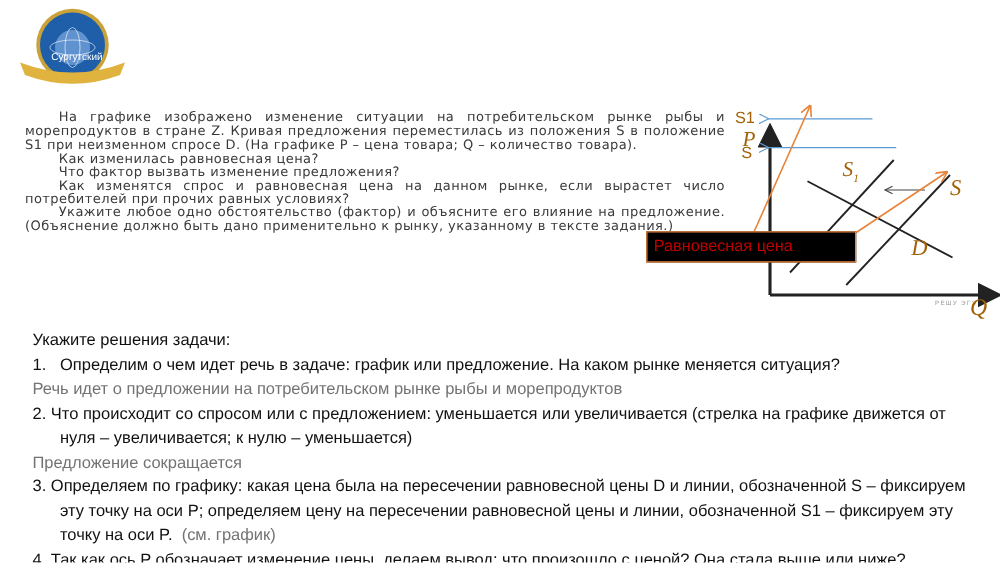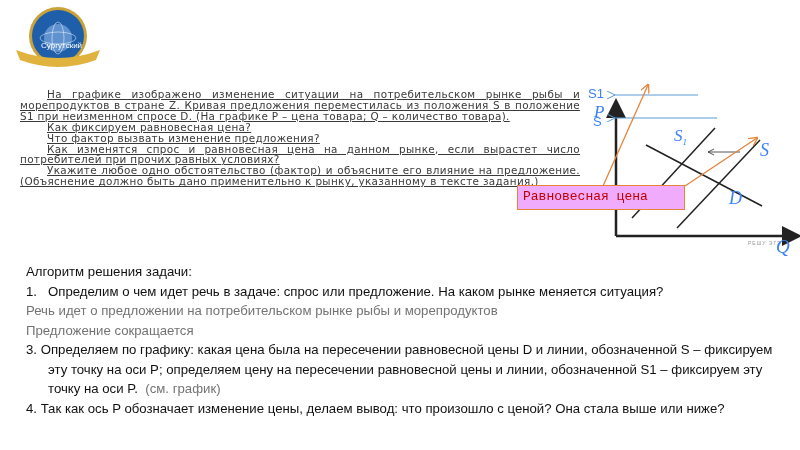--- a/index.html
+++ b/index.html
@@ -7,27 +7,27 @@
       width: 800px; height: 450px; position: relative; overflow: hidden;
       background: #ffffff; font-family: "DejaVu Sans", sans-serif; color: #222;
     }
     .logo { position: absolute; left: 8px; top: 4px; width: 100px; height: 70px; }
     .task {
       position: absolute; left: 20px; top: 89px; width: 560px;
       font-family: "DejaVu Sans", sans-serif; font-size: 10.4px; line-height: 10.9px;
       color: #3a3a3a; letter-spacing: 0.35px; text-align: justify;
     }
     .task p { margin: 0; }
-    .task .ind { text-indent: 27px; text-decoration: underline; }
+    .task .ind { text-indent: 27px; }
     .graph { position: absolute; left: 580px; top: 78px; width: 220px; height: 180px; }
-    .lbl { position: absolute; font-family: "Liberation Sans", sans-serif; font-size: 12px; color: #3b82f6; }
+    .lbl { position: absolute; font-family: "Liberation Sans", sans-serif; font-size: 12px; color: #a16207; }
     .callout {
       position: absolute; left: 517px; top: 185px; width: 168px; height: 25px;
-      border: 1.5px solid #e8833a; background: #f0abfc; box-sizing: border-box;
-      color: #c00000; font-family: Liberation Mono, monospace; font-size: 13px;
+      border: 1.5px solid #e8833a; background: #000000; box-sizing: border-box;
+      color: #c00000; font-family: Liberation Sans, sans-serif; font-size: 13px;
       line-height: 22px; padding-left: 5px;
     }
     .algo {
       position: absolute; left: 26px; top: 262px; width: 760px;
       font-family: "Liberation Sans", sans-serif; font-size: 13.2px; line-height: 19.5px; color: #111;
     }
     .algo p { margin: 0; }
     .red { color: #737373; }
     .hang { padding-left: 22px; text-indent: -22px; }
     .hang2 { padding-left: 22px; text-indent: -22px; }
@@ -42,21 +42,21 @@
     <circle cx="50" cy="34" r="14" fill="#6f9fd8" opacity="0.8"></circle>
     <ellipse cx="50" cy="34" rx="18" ry="6" fill="none" stroke="#fff" stroke-width="0.7" opacity="0.7"></ellipse>
     <ellipse cx="50" cy="34" rx="6" ry="16" fill="none" stroke="#fff" stroke-width="0.7" opacity="0.7"></ellipse>
     <path d="M8 46 Q50 62 92 46 L88 56 Q50 70 12 56 Z" fill="#e0b23e"></path>
   </svg>
   <span style="position:absolute;left:33px;top:37px;font-size:8px;color:#fff;font-family:'Liberation Sans',sans-serif;">Сургутский</span>
 </div>
 
 <div class="task">
   <p class="ind">На графике изображено изменение ситуации на потребительском рынке рыбы и морепродуктов в стране Z. Кривая предложения переместилась из положения S в положение S1 при неизменном спросе D. (На графике P – цена товара; Q – количество товара).</p>
-  <p class="ind">Как фиксируем равновесная цена?</p>
+  <p class="ind">Как изменилась равновесная цена?</p>
   <p class="ind">Что фактор вызвать изменение предложения?</p>
   <p class="ind">Как изменятся спрос и равновесная цена на данном рынке, если вырастет число потребителей при прочих равных условиях?</p>
   <p class="ind">Укажите любое одно обстоятельство (фактор) и объясните его влияние на предложение. (Объяснение должно быть дано применительно к рынку, указанному в тексте задания.)</p>
 </div>
 
 <div class="graph">
   <svg width="220" height="180" viewBox="0 0 220 180">
     <defs>
       <marker id="ah" markerWidth="8" markerHeight="8" refX="4" refY="4" orient="auto">
         <path d="M0,0 L8,4 L0,8 Z" fill="#222"></path>
@@ -93,24 +93,25 @@
   </span>
   <span class="lbl" style="left:180px;top:62px;font-family:'Liberation Serif',serif;font-style:italic;font-size:18px;">S</span>
   <span class="lbl" style="left:149px;top:110px;font-family:'Liberation Serif',serif;font-style:italic;font-size:18px;">D</span>
   <span class="lbl" style="left:168px;top:162px;font-size:5px;color:#999;letter-spacing:1px;">РЕШУ ЭГЭ</span>
   <span class="lbl" style="left:196px;top:158px;font-family:'Liberation Serif',serif;font-style:italic;font-size:19px;">Q</span>
 </div>
 
 <div class="callout">Равновесная цена</div>
 
 <div class="algo">
-  <p>Алгоритм решения задачи:</p>
+  <p>Укажите решения задачи:</p>
   <p>
-    <span style="display:inline-block;width:22px;">1.</span><span>Определим о чем идет речь в задаче: спрос или предложение. На каком рынке меняется ситуация?</span>
+    <span style="display:inline-block;width:22px;">1.</span><span>Определим о чем идет речь в задаче: график или предложение. На каком рынке меняется ситуация?</span>
   </p>
   <p class="red">Речь идет о предложении на потребительском рынке рыбы и морепродуктов</p>
+  <p class="hang" style="padding-left:22px;text-indent:-22px;">2. Что происходит со спросом или с предложением: уменьшается или увеличивается (стрелка на графике движется от нуля – увеличивается; к нулю – уменьшается)</p>
   <p class="red">Предложение сокращается</p>
   <p class="hang2">
     <span>3.  Определяем по графику: какая цена была на пересечении равновесной цены D и линии, обозначенной S – фиксируем эту точку на оси P; определяем цену на пересечении равновесной цены и линии, обозначенной S1 – фиксируем эту точку на оси P.</span>&nbsp;
     <span class="red">(см. график)</span>
   </p>
   <p>4. Так как ось P обозначает изменение цены, делаем вывод: что произошло с ценой? Она стала выше или ниже?</p>
 </div>
 
 </body></html>

